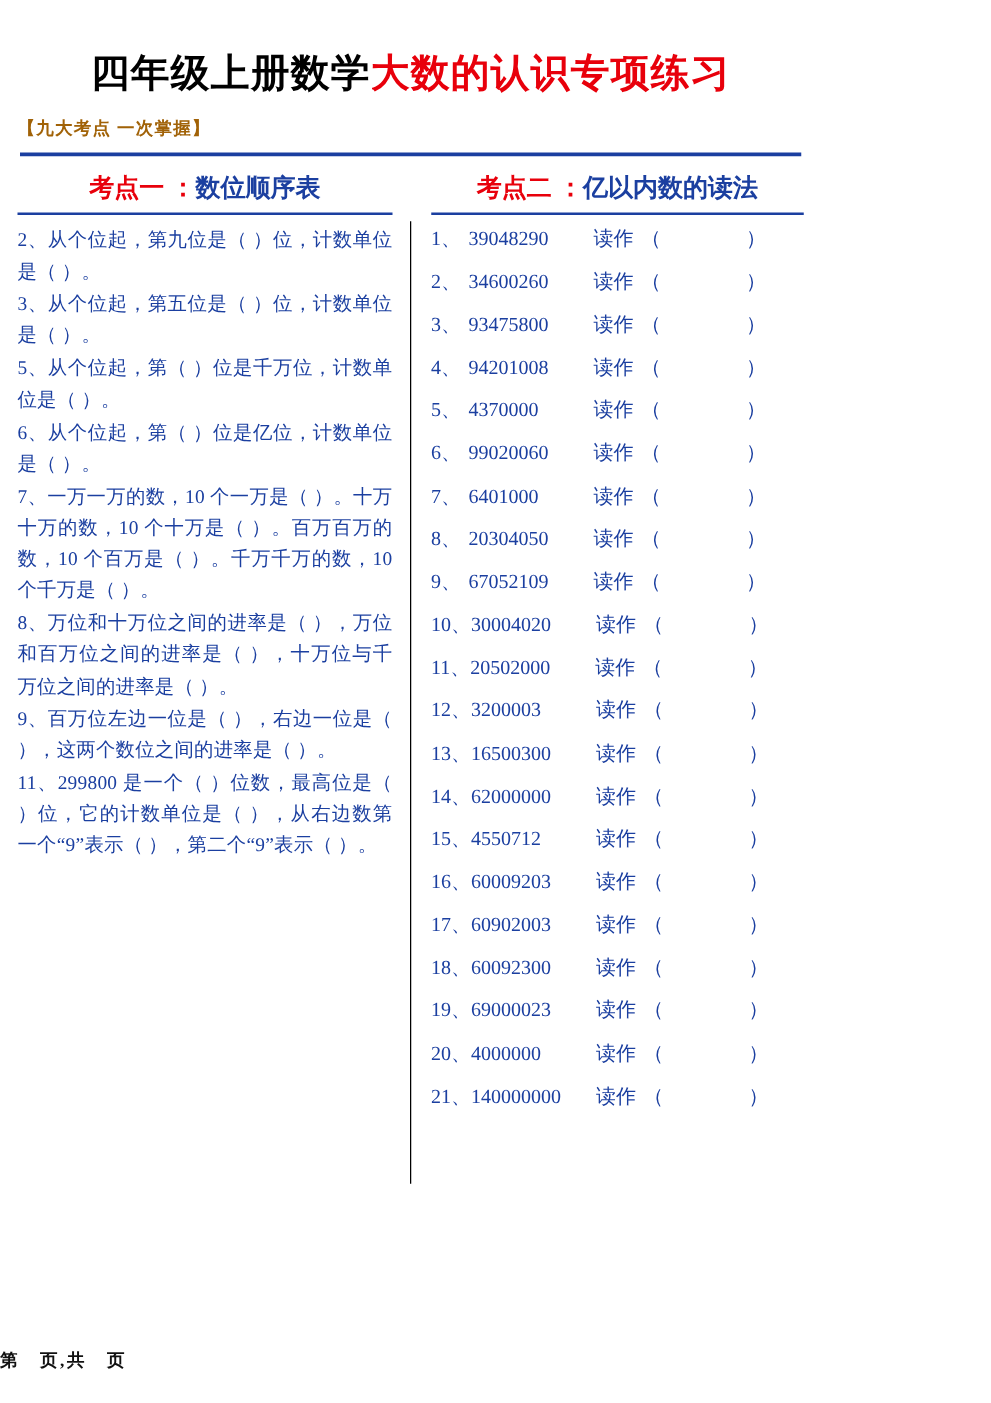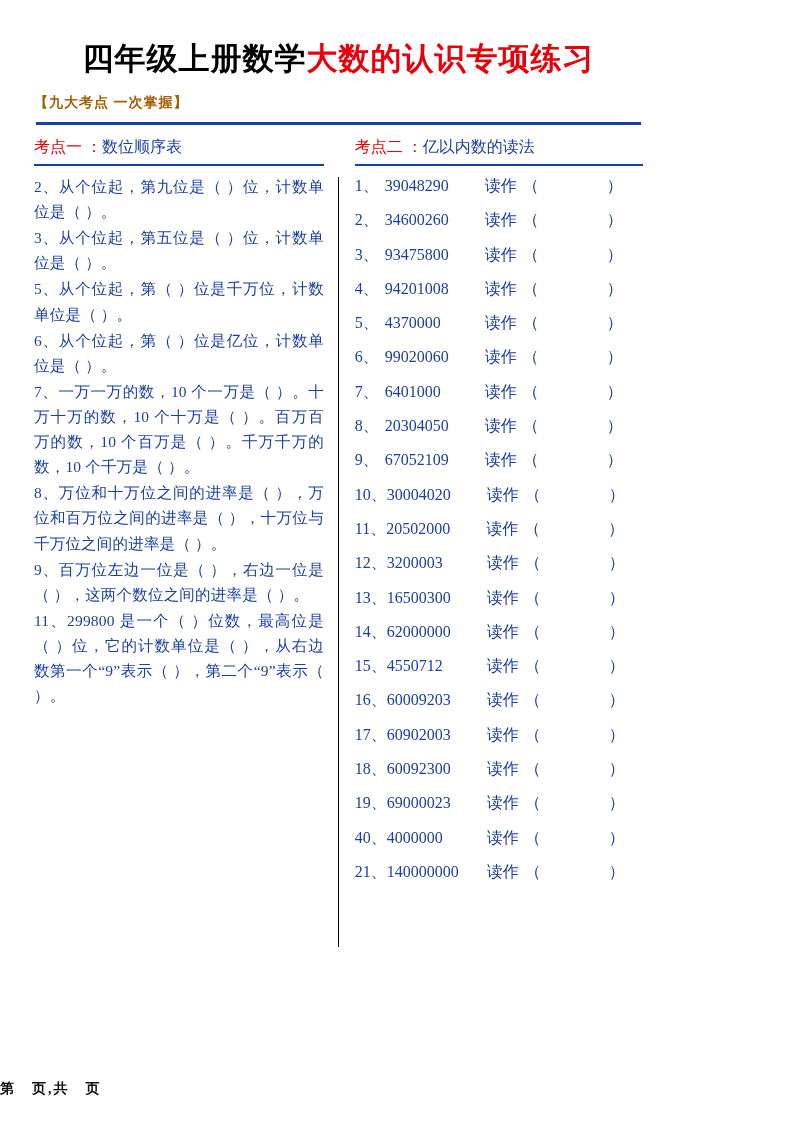--- a/index.html
+++ b/index.html
@@ -12,21 +12,21 @@
     background: #ffffff;
     font-family: "Liberation Serif", "DejaVu Serif", serif;
     color: #111111;
     position: relative;
     overflow: hidden;
   }
   .page {
     width: 677px;
     height: 1122px;
     box-sizing: border-box;
-    padding: 28px 34px 0 34px;
+    padding: 28px 34px 0 14px;
     position: relative;
   }
   
   .title-line {
     text-align: center;
     font-size: 31px;
     font-weight: bold;
     letter-spacing: 1px;
     white-space: nowrap;
     margin-top: 10px;
@@ -68,22 +68,23 @@
     width: 1px;
     background: #000000;
     margin-top: 40px;
     margin-bottom: 70px;
   }
   .col-right {
     width: 362px;
     padding-left: 16px;
   }
   .col-head {
-    font-size: 16px;
-    font-weight: normal;
+    text-align: center;
+    font-size: 20px;
+    font-weight: bold;
     white-space: nowrap;
     margin-bottom: 6px;
   }
   .head-red {
     color: #e8000b;
   }
   .head-blue {
     color: #1b3fa0;
   }
   .head-underline {
@@ -306,21 +307,21 @@
         <span class="paren-close">）</span>
       </div>
       <div class="q-right">
         <span class="num">19、</span>
         <span class="val">69000023</span>
         <span class="read">读作</span>
         <span class="paren-open">（</span>
         <span class="paren-close">）</span>
       </div>
       <div class="q-right">
-        <span class="num">40、</span>
+        <span class="num">20、</span>
         <span class="val">4000000</span>
         <span class="read">读作</span>
         <span class="paren-open">（</span>
         <span class="paren-close">）</span>
       </div>
       <div class="q-right">
         <span class="num">21、</span>
         <span class="val">140000000</span>
         <span class="read">读作</span>
         <span class="paren-open">（</span>

